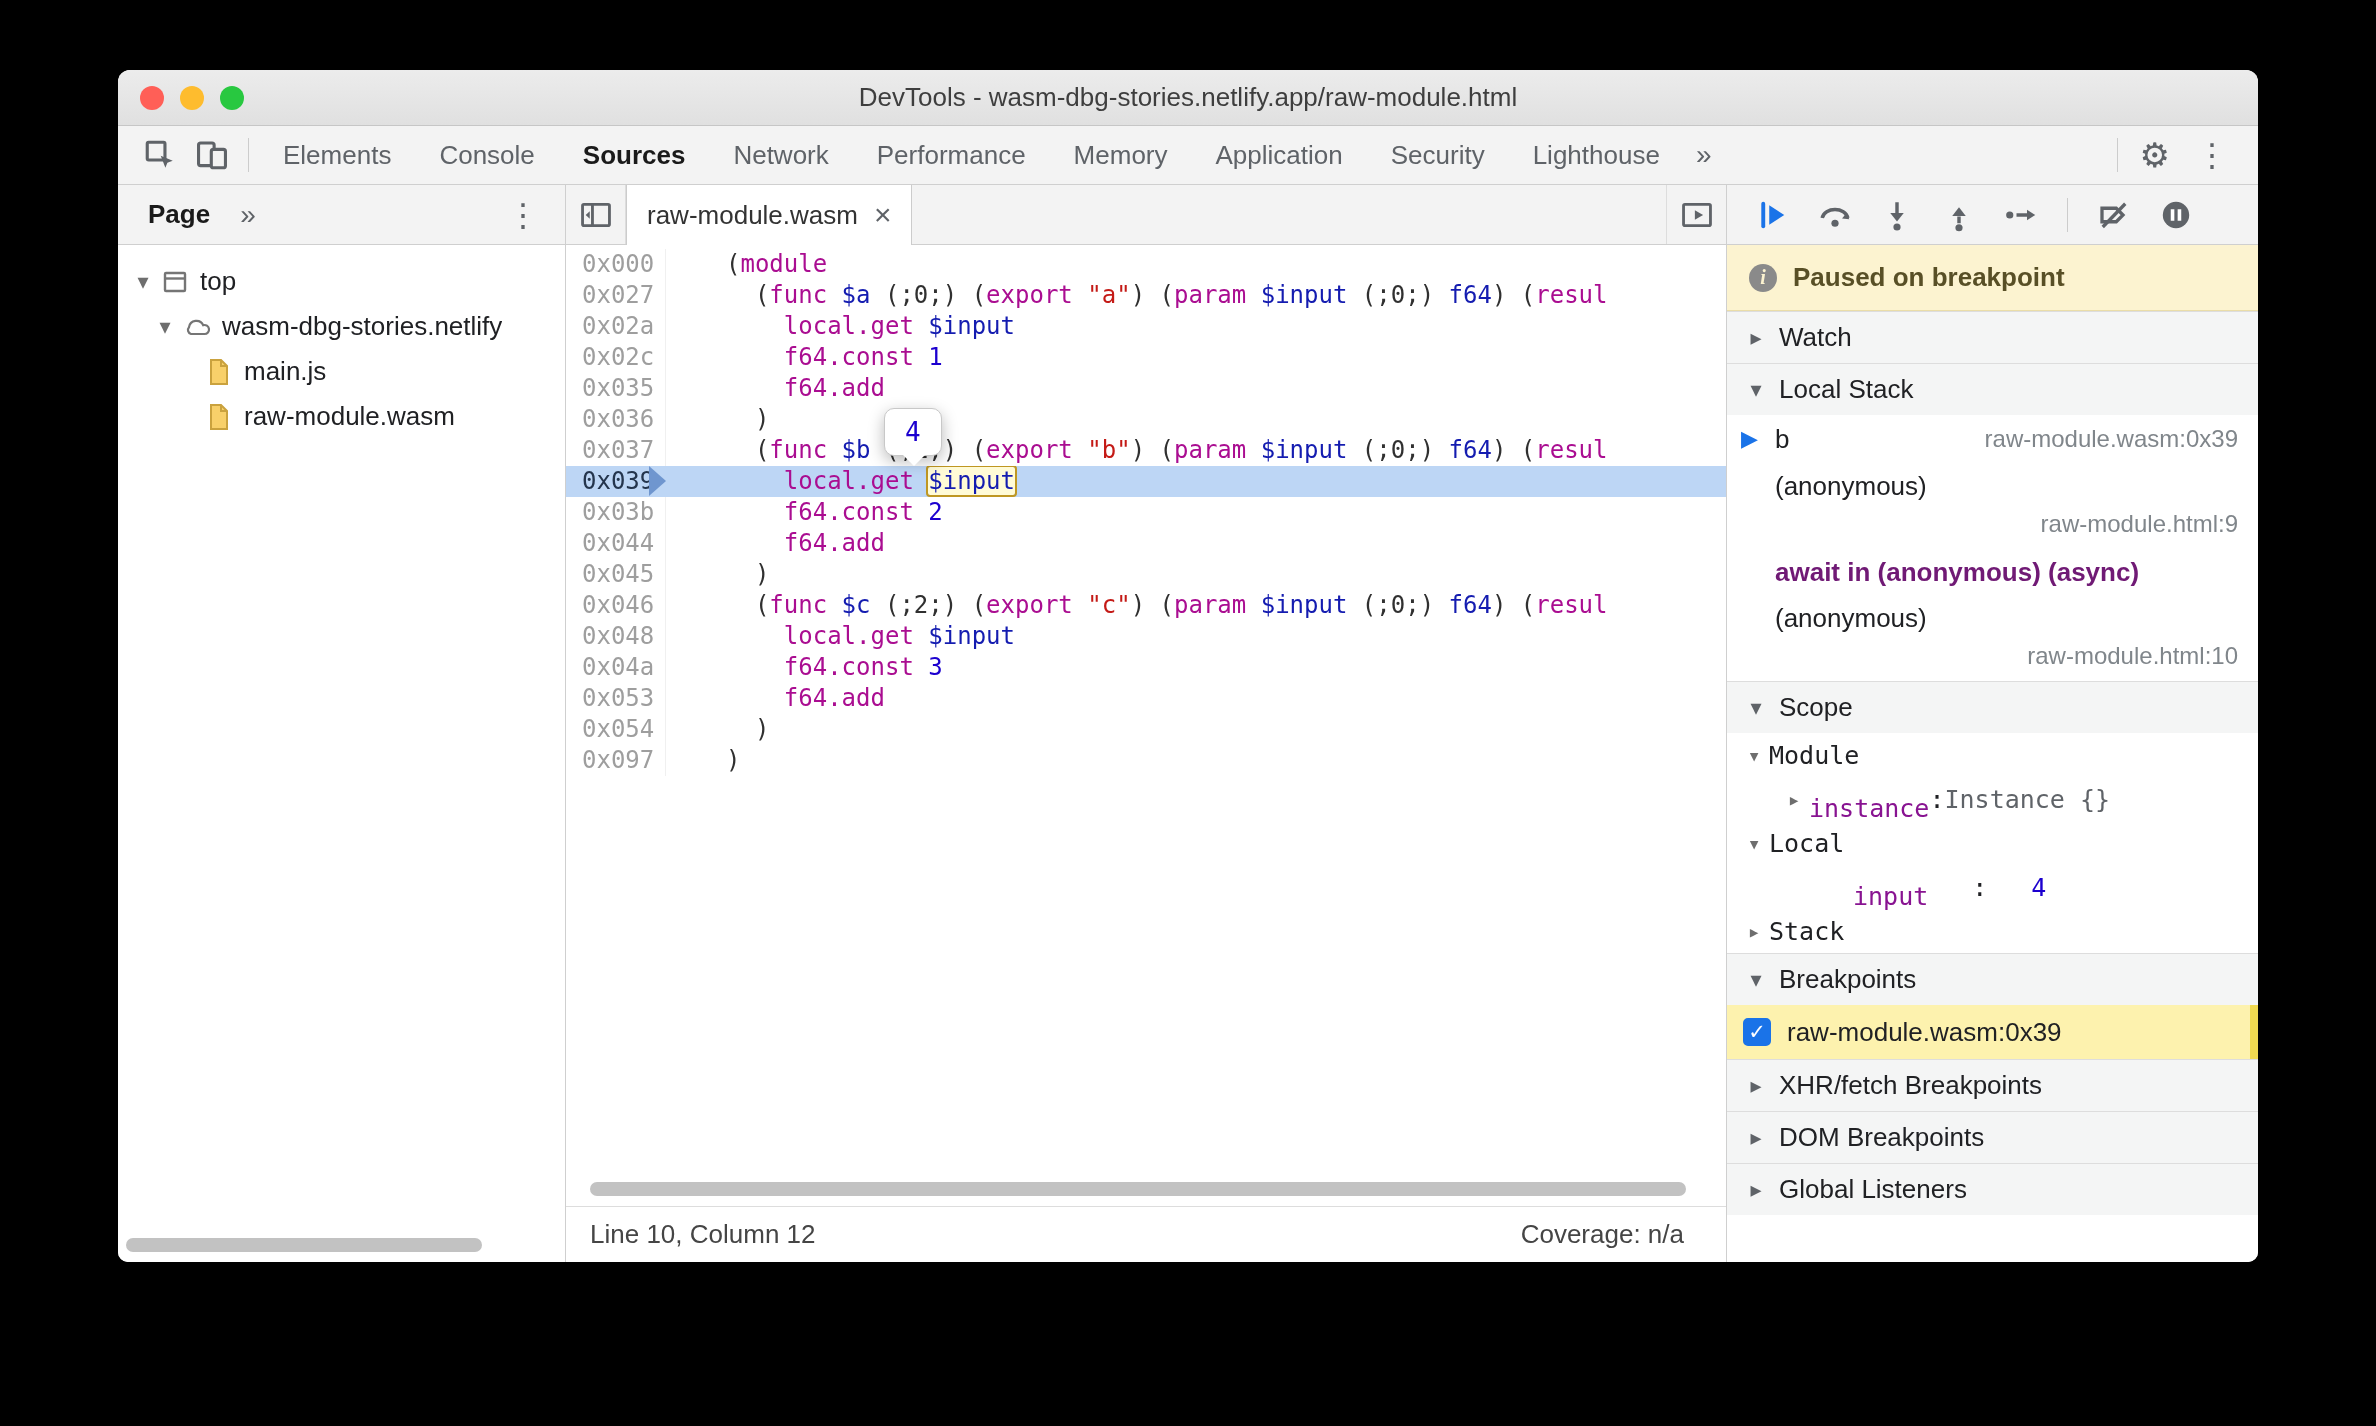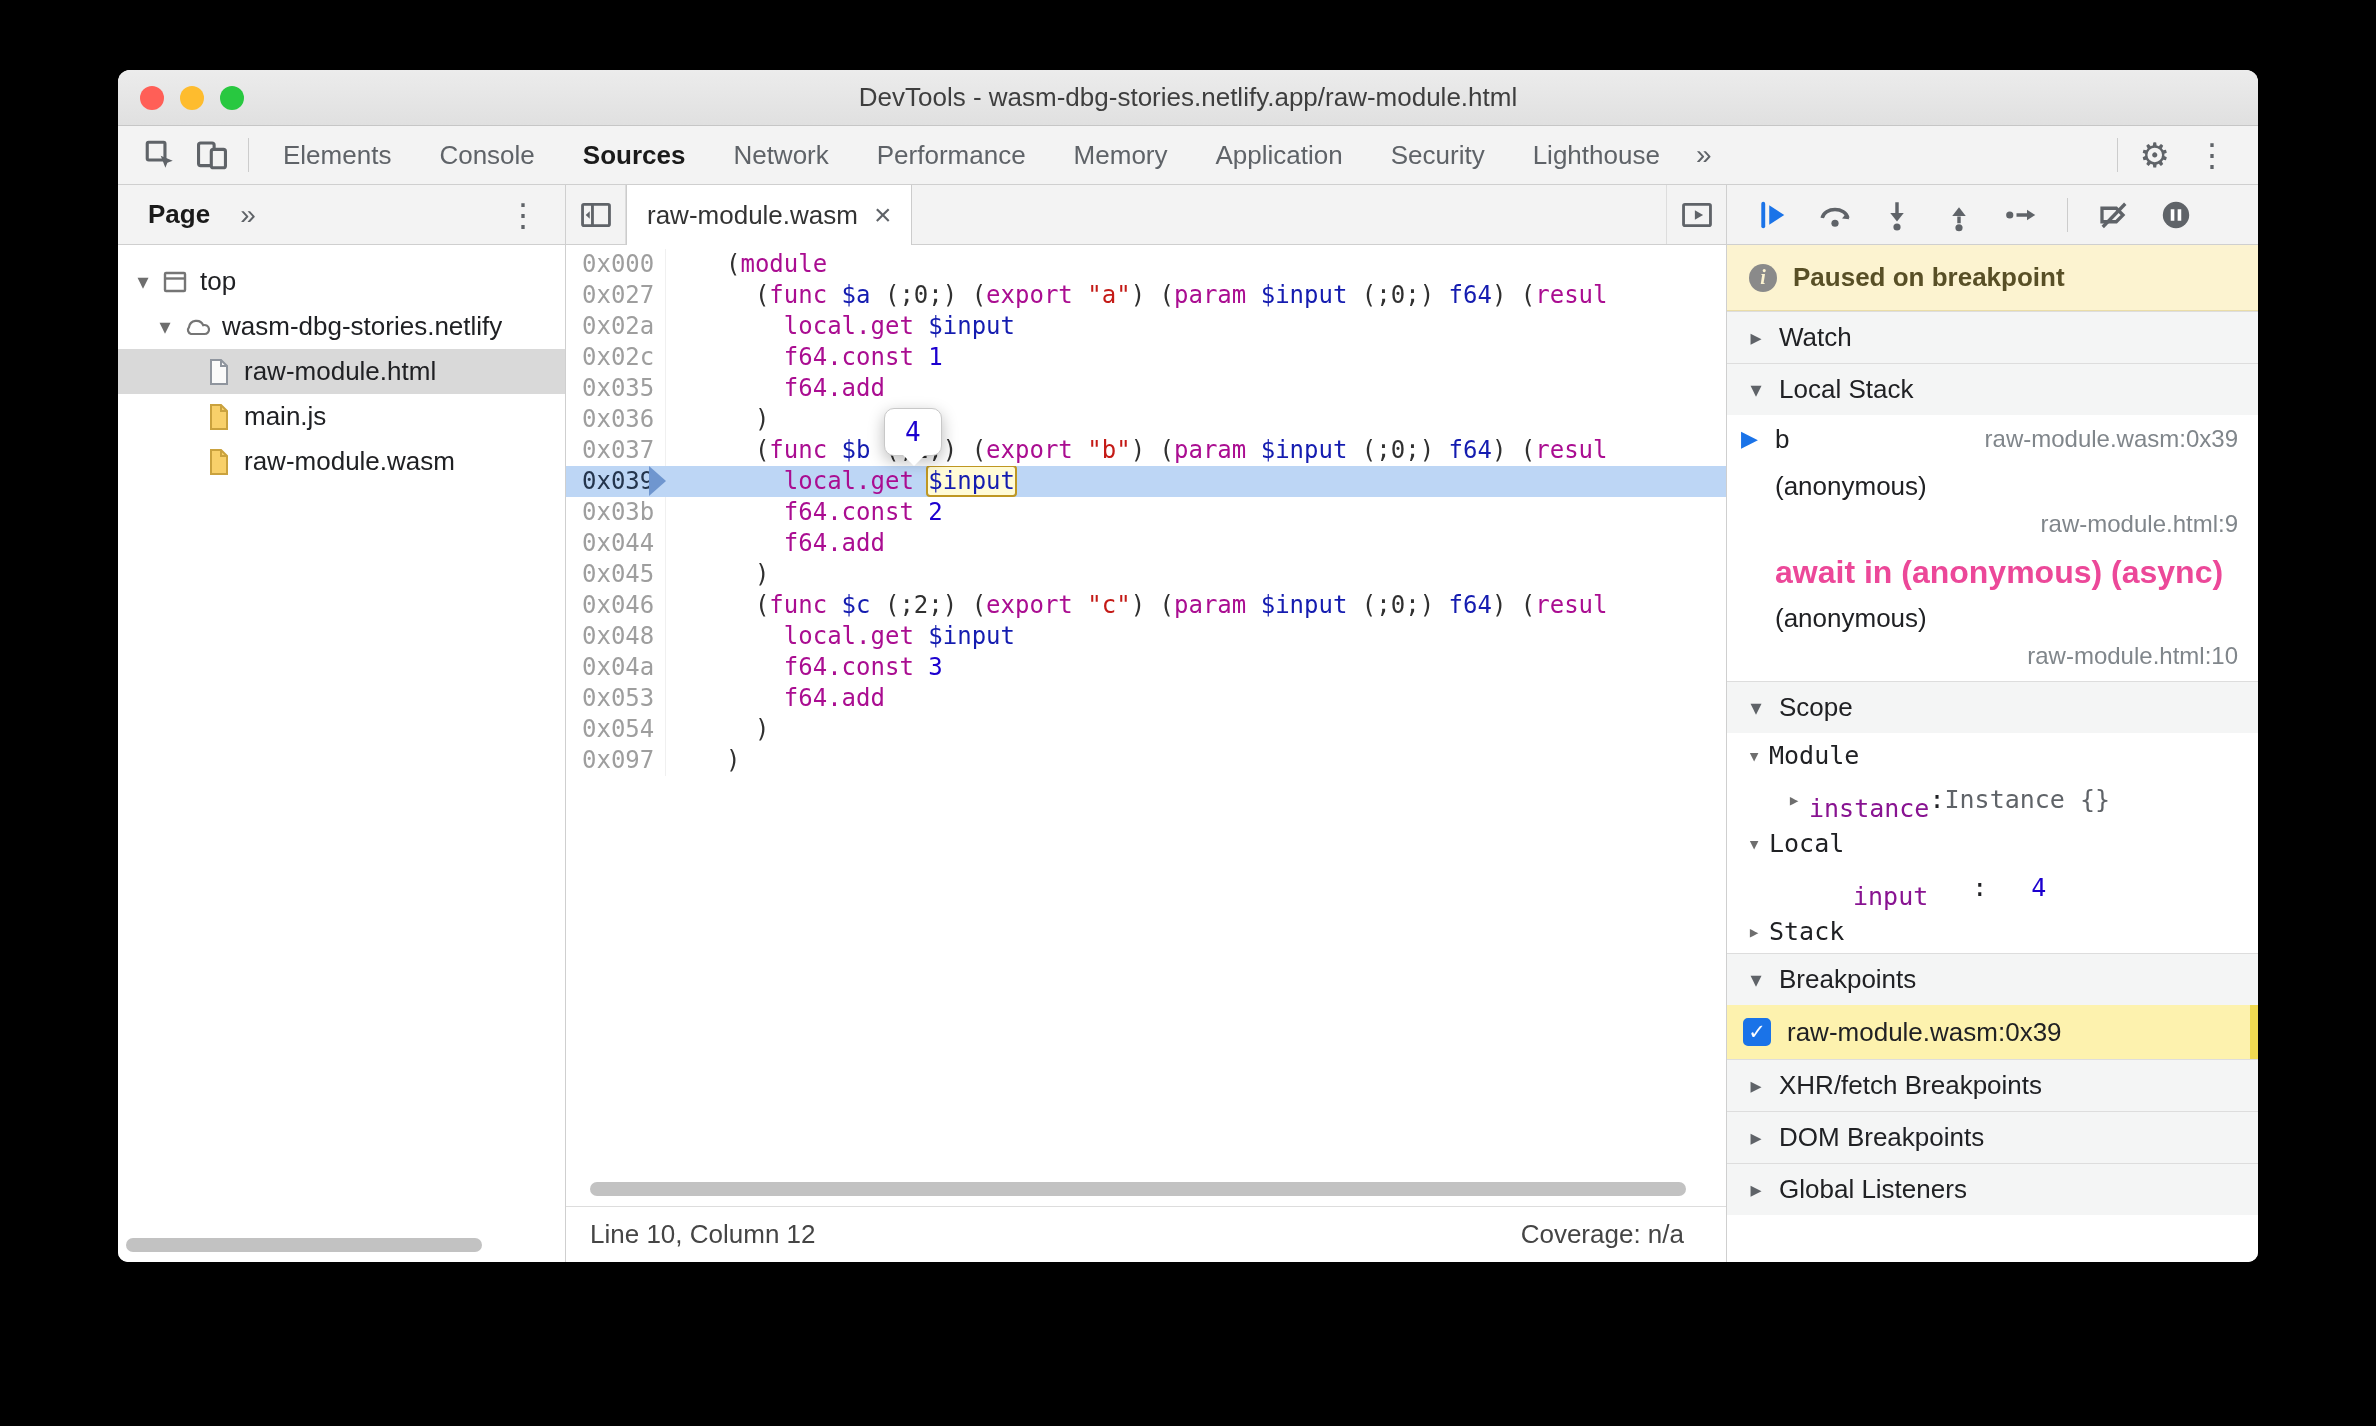--- a/index.html
+++ b/index.html
@@ -109,21 +109,21 @@
   .sec-body { background:#fff; }
 
   .cs-frame.active { display:flex; align-items:center; height:48px; padding:0 20px 0 14px; font-size:26px; }
   .cs-marker { width:34px; flex:0 0 34px; color:#1a73e8; font-size:22px; }
   .cs-name { color:#202124; }
   .cs-loc { color:#80868b; font-size:24px; }
   .cs-frame.active .cs-loc { margin-left:auto; }
   .cs-frame.block { padding:2px 0 4px 0; font-size:26px; }
   .cs-name.indent { padding-left:48px; height:42px; line-height:42px; color:#202124; }
   .cs-loc.right { text-align:right; padding-right:20px; height:38px; line-height:34px; }
-  .cs-async { height:46px; line-height:46px; padding-left:48px; color:#ec4899; font-size:32px; font-weight:700; }
+  .cs-async { height:46px; line-height:46px; padding-left:48px; color:#701a75; font-size:26px; font-weight:700; }
 
   .scope-row { display:flex; align-items:center; height:44px; font-family:"DejaVu Sans Mono", monospace;
                font-size:25px; }
   .scope-name { color:#202124; }
   .prop-name { color:#881391;margin-top:19px; }
   .prop-colon { color:#202124; }
   .prop-value.object { color:#5f6368; }
   .prop-value.number { color:#1c00cf; }
 
   .bp-row { display:flex; align-items:center; gap:16px; height:54px; padding:0 16px;
@@ -199,30 +199,20 @@
               <span class="tree-label">top</span>
             </div>
             <div class="tree-row" style="padding-left: 32px;">
               <span class="twisty">▾</span>
               <span class="ficon">
                 <svg width="30" height="24" viewBox="0 0 30 24">
                   <path d="M9 19h13.5a4.5 4.5 0 1 0-1.3-8.8A7.5 7.5 0 0 0 7 12.2 4.2 4.2 0 0 0 9 19z" fill="none" stroke="#757575" stroke-width="2.2"></path>
                 </svg>
               </span>
               <span class="tree-label">wasm-dbg-stories.netlify</span>
-            </div>
-            <div class="tree-row selected" style="padding-left: 54px;">
-              <span class="twisty"></span>
-              <span class="ficon">
-                <svg width="22" height="28" viewBox="0 0 22 28">
-                  <path d="M3 2h10l6 6v18H3z" fill="#fafafa" stroke="#8f959e" stroke-width="2"></path>
-                  <path d="M13 2v6h6" fill="none" stroke="#8f959e" stroke-width="2"></path>
-                </svg>
-              </span>
-              <span class="tree-label">raw-module.html</span>
             </div>
             <div class="tree-row" style="padding-left: 54px;">
               <span class="twisty"></span>
               <span class="ficon">
                 <svg width="22" height="28" viewBox="0 0 22 28">
                   <path d="M3 2h10l6 6v18H3z" fill="#f8d06a" stroke="#caa23e" stroke-width="2"></path>
                   <path d="M13 2v6h6" fill="none" stroke="#caa23e" stroke-width="2"></path>
                 </svg>
               </span>
               <span class="tree-label">main.js</span>

